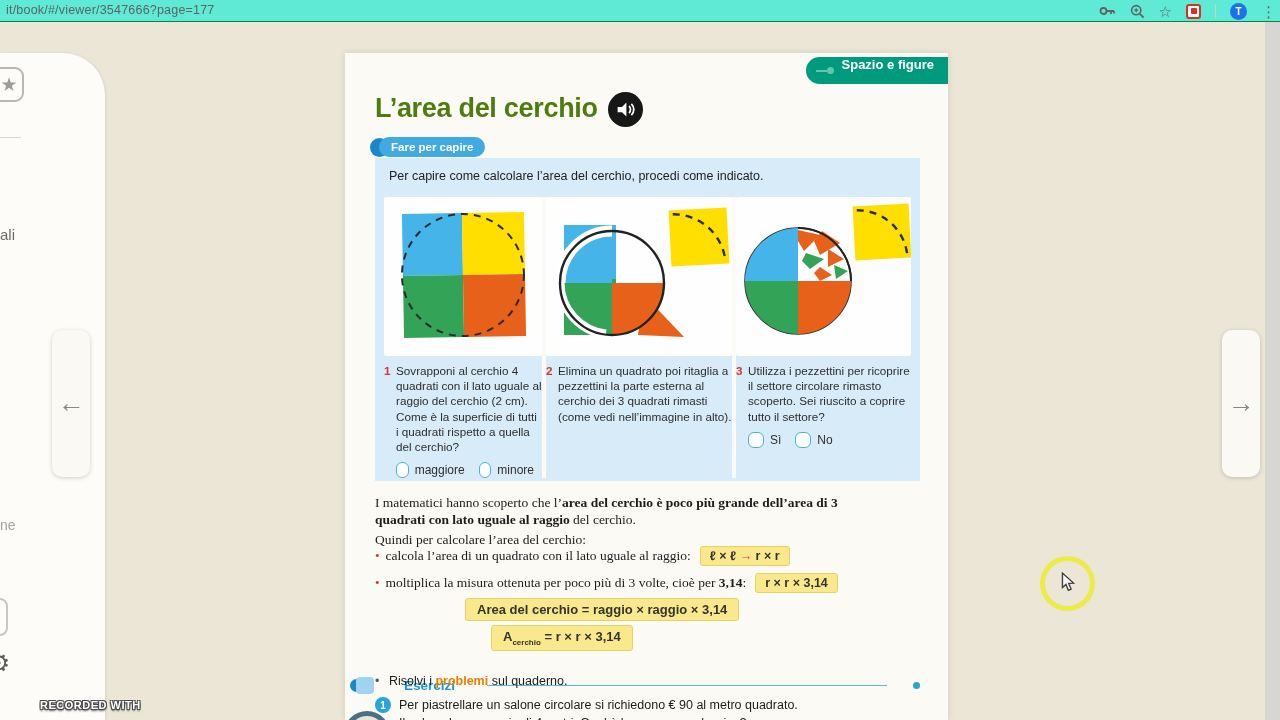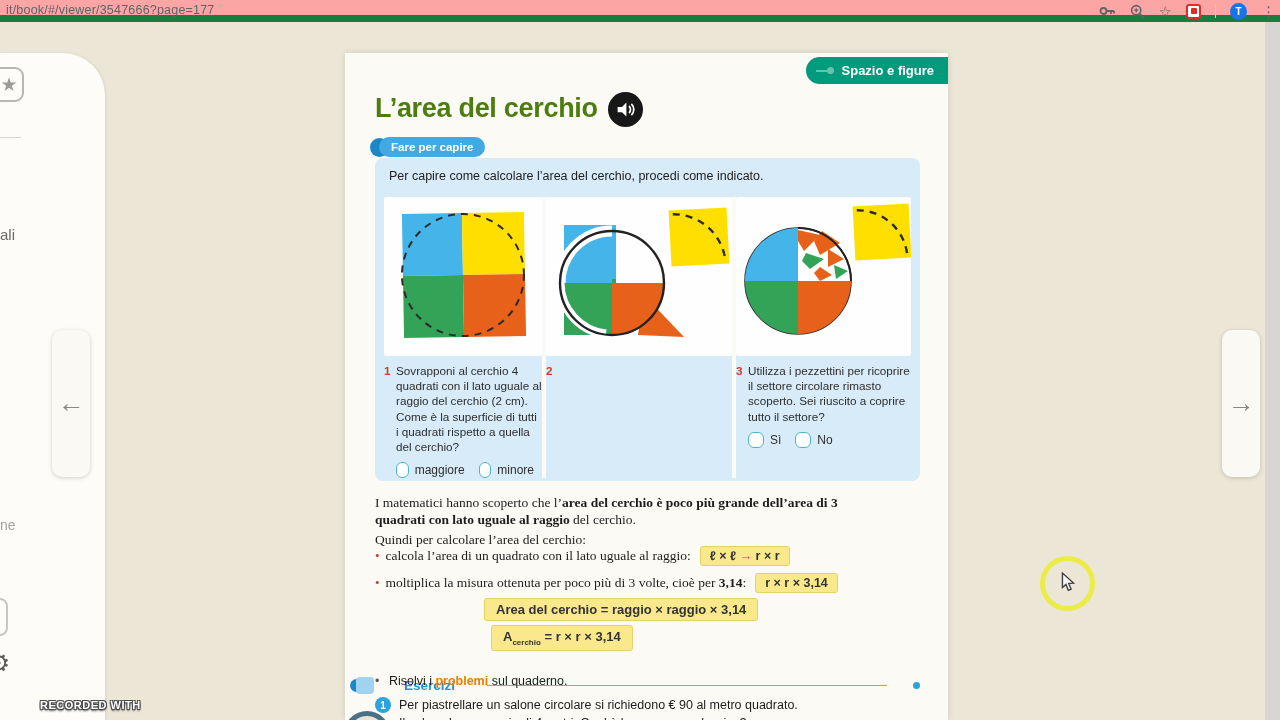--- a/index.html
+++ b/index.html
@@ -2,21 +2,21 @@
 <html><head>
 <meta charset="utf-8">
 <style>
   * { margin:0; padding:0; box-sizing:border-box; }
   html,body { width:1280px; height:720px; overflow:hidden; }
   body { font-family:"Liberation Sans", sans-serif; }
   #screen { position:relative; width:1280px; height:720px; background:#ebe6d6; overflow:hidden; }
 
   
   .browser-bar { position:absolute; left:0; top:0; width:1280px; height:22px;
-    background:#fca5a5; border-bottom:7px solid #15803d; display:flex; align-items:center;padding-left:44px; }
+    background:#5eead4; border-bottom:1px solid #15803d; display:flex; align-items:center;padding-left:44px; }
   .url-text { position:absolute; left:6px; top:3px; font-size:12.5px; color:#5f6368; letter-spacing:.2px; }
   .chrome-icons { position:absolute; right:4px; top:0; height:22px; display:flex; align-items:center; gap:14px; }
   .chrome-icons svg { display:block; }
   .glyph { color:#5f6368; font-size:15px; line-height:1; }
   .sep-v { width:1px; height:14px; background:#d0cfcd; }
   .avatar { width:17px; height:17px; border-radius:50%; background:#1a73e8; color:#fff;
     font-size:10px; font-weight:bold; display:flex; align-items:center; justify-content:center; }
   .ext-badge { width:15px; height:15px; border:2px solid #d93025; border-radius:3px; background:#fff;
     display:flex; align-items:center; justify-content:center; }
   .ext-badge i { display:block; width:6px; height:6px; background:#d93025; border-radius:1px; }
@@ -39,40 +39,40 @@
   .nav-card { position:absolute; width:38px; height:147px; background:#fbf9f4; border-radius:10px;
     box-shadow:0 1px 4px rgba(0,0,0,.18); display:flex; align-items:center; justify-content:center;
     color:#8a8883; font-size:27px; }
   .nav-prev { left:52px; top:330px; }
   .nav-next { left:1222px; top:330px; }
 
   
   .page { position:absolute; left:345px; top:53px; width:603px; height:667px; background:#fcfaf5;
     box-shadow:0 0 6px rgba(0,0,0,.12); }
   .section-badge { position:absolute; right:0; top:4px; height:27px; padding:0 14px 0 10px;
-    background:#009b7d; border-radius:14px 0 0 14px; display:flex; align-items:center; gap:8px; }
+    background:#009b7d; border-radius:14px 0 0 14px; display:flex; gap:8px; }
   .section-badge .dotline { display:flex; align-items:center; }
   .section-badge .dotline i { display:block; }
   .section-badge .line { width:11px; height:2px; background:#66c5ae; }
   .section-badge .dot { width:7px; height:7px; border-radius:50%; background:#66c5ae; }
   .section-badge span.txt { color:#fff; font-weight:bold; font-size:13px; }
 
   .page-title { position:absolute; left:30px; top:40px; font-size:27px; font-weight:bold; color:#4d7c0f;
     letter-spacing:-.3px; }
   .audio-btn { position:absolute; left:263px; top:39px; width:35px; height:35px; border-radius:50%;
     background:#171717; display:flex; align-items:center; justify-content:center; }
 
   .lesson-badge { position:absolute; left:30px; top:84px; height:35px; }
   .lesson-badge .knob { position:absolute; left:-5px; top:1px; width:19px; height:19px; border-radius:50%;
     background:#1b87c9; }
   .lesson-badge .pill { position:relative; margin-left:4px; height:20px; background:#41aae2; border-radius:10px;
     padding:0 12px; display:flex; align-items:center; color:#fff; font-weight:bold; font-size:11.5px; }
 
   .blue-box { position:absolute; left:30px; top:105px; width:545px; height:323px; background:#d8ebf8;
-    border-radius:8px;padding-left:28px; }
+    border-radius:0;padding-left:28px; }
   .intro-text { position:absolute; left:14px; top:11px; font-size:12.5px; color:#222; }
 
   .sepcol { position:absolute; top:39px; width:4px; height:281px; background:#fcfaf5; }
   .col { position:absolute; top:39px; }
   .img-card { width:100%; height:159px; background:#fefefe; border-radius:2px; }
   .step-text { position:relative; margin-top:7px; padding-left:12px; font-size:11.7px; line-height:1.3;
     color:#2e2e2e; }
   .step-num { position:absolute; left:0; top:0; color:#d5372d; font-weight:bold; }
   .choices { display:flex; align-items:center; gap:6px; margin-top:8px; padding-left:12px; }
   .checkbox { width:16px; height:16px; background:#fff; border:1.6px solid #49b6c6; border-radius:6px; }
@@ -236,20 +236,21 @@
             <path d="M14 86 A52 52 0 0 0 60 137" fill="none" stroke="#ffffff" stroke-width="9"></path>
             <circle cx="66" cy="86" r="52" fill="none" stroke="#222" stroke-width="2.4"></circle>
             <g transform="rotate(-3 152 40)">
               <rect x="124" y="12" width="58" height="56" fill="#ffdf00"></rect>
               <path d="M128 16 A52 52 0 0 1 178 64" fill="none" stroke="#2b2b2b" stroke-width="2.4" stroke-dasharray="7 6"></path>
             </g>
           </svg>
         </div>
         <div class="step-text">
           <span class="step-num">2</span>
+          <span>Elimina un quadrato poi ritaglia a pezzettini la parte esterna al cerchio dei 3 quadrati rimasti (come vedi nell’immagine in alto).</span>
         </div>
       </div>
 
       <div class="col" style="left:361px; width:175px;">
         <div class="img-card">
           <svg width="100%" height="100%" viewBox="0 0 175 159">
             <circle cx="62" cy="84" r="53" fill="#ffffff" stroke="#333" stroke-width="1.6"></circle>
             <path d="M62 84 L62 31 A53 53 0 0 0 9 84 Z" fill="#45b5e9"></path>
             <path d="M62 84 L9 84 A53 53 0 0 0 62 137" fill="#33a457"></path>
             <path d="M62 84 L62 137 A53 53 0 0 0 115 84 Z" fill="#e8611a"></path>
@@ -288,21 +289,21 @@
       <span>calcola l’area di un quadrato con il lato uguale al raggio:</span>
       <span class="chip"><span>ℓ × ℓ </span><span class="arrow">→</span><span> r × r</span></span>
     </div>
 
     <div class="bullet-row serif" style="top:520px;">
       <span class="bdot">•</span>
       <span><span>moltiplica la misura ottenuta per poco più di 3 volte, cioè per </span><b>3,14</b><span>:</span></span>
       <span class="chip">r × r × 3,14</span>
     </div>
 
-    <div class="formula-box" style="left:139px; top:545px;">Area del cerchio = raggio × raggio × 3,14</div>
+    <div class="formula-box" style="left:120px; top:545px;">Area del cerchio = raggio × raggio × 3,14</div>
 
     <div class="formula-box" style="left:125px; top:572px;margin-left:21px;"><span>A</span><sub>cerchio</sub><span> = r × r × 3,14</span></div>
 
     <div class="esercizi-row">
       <span class="eser-icon">
           <span class="knob"></span>
           <span class="sq"></span>
         </span>
       <span class="eser-label">Esercizi</span>
       <span class="eser-line"></span>

